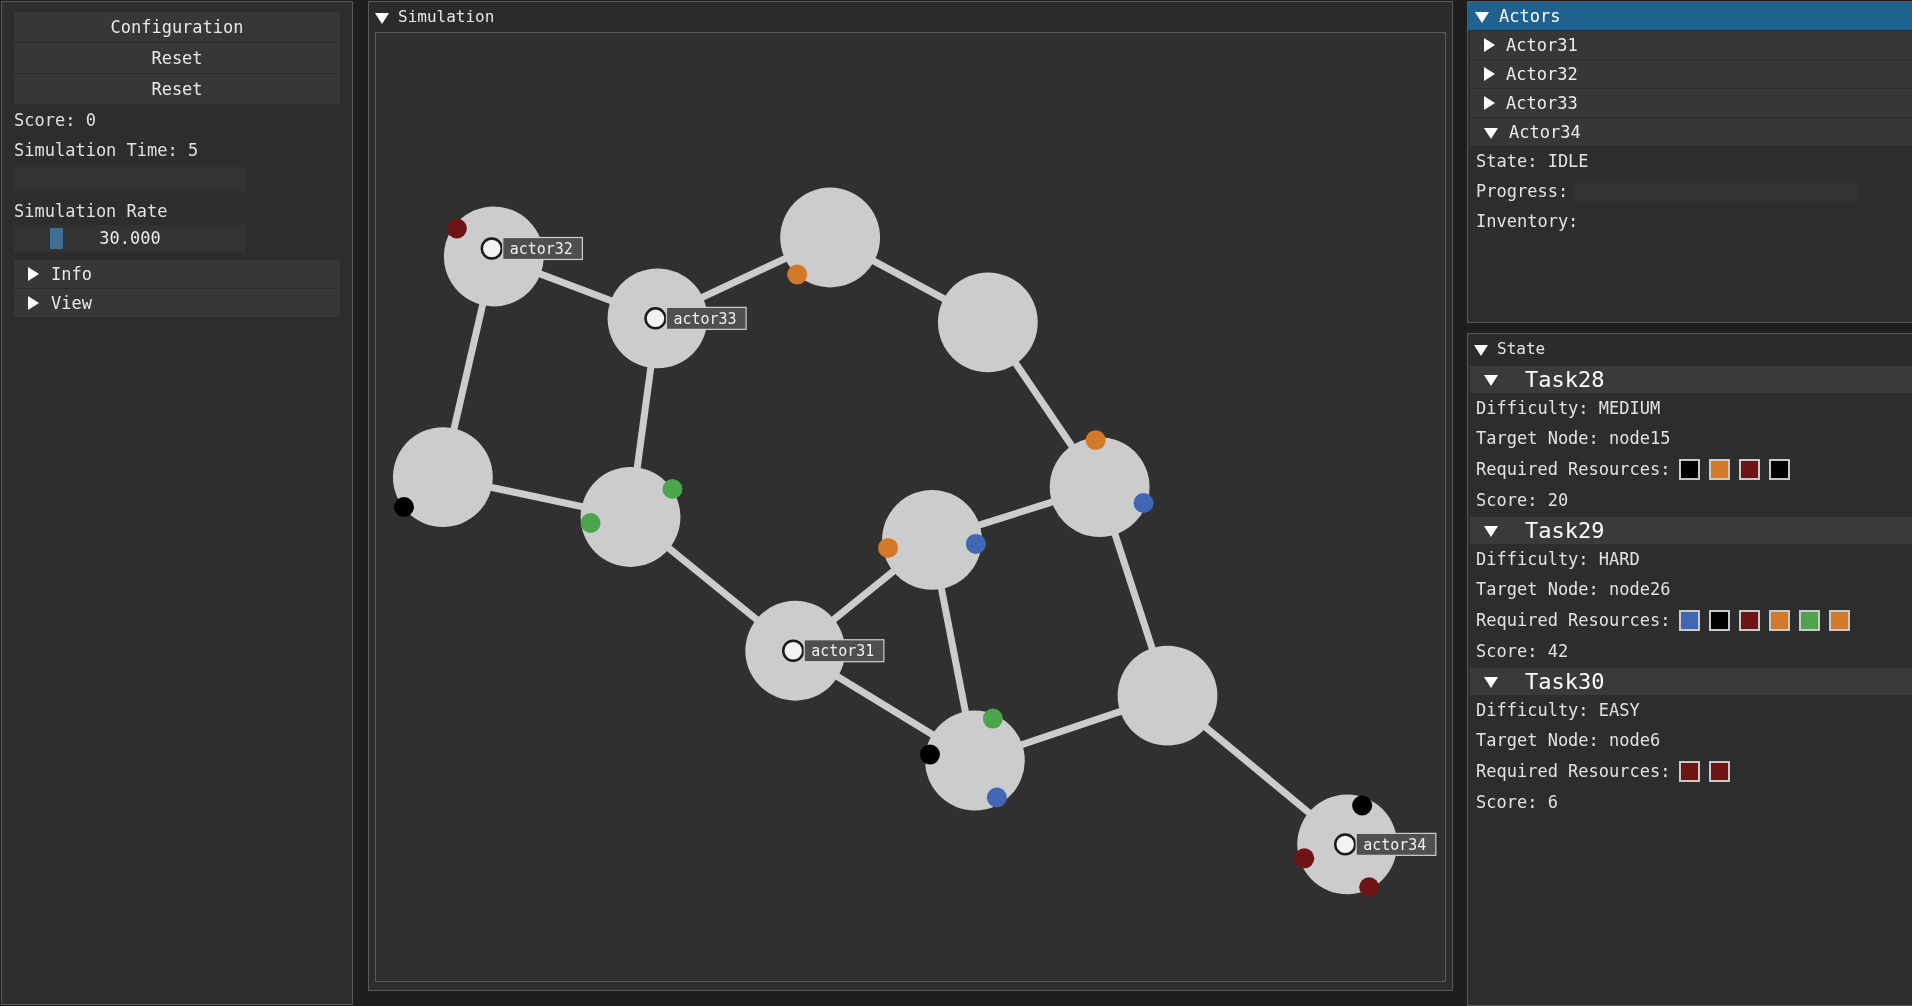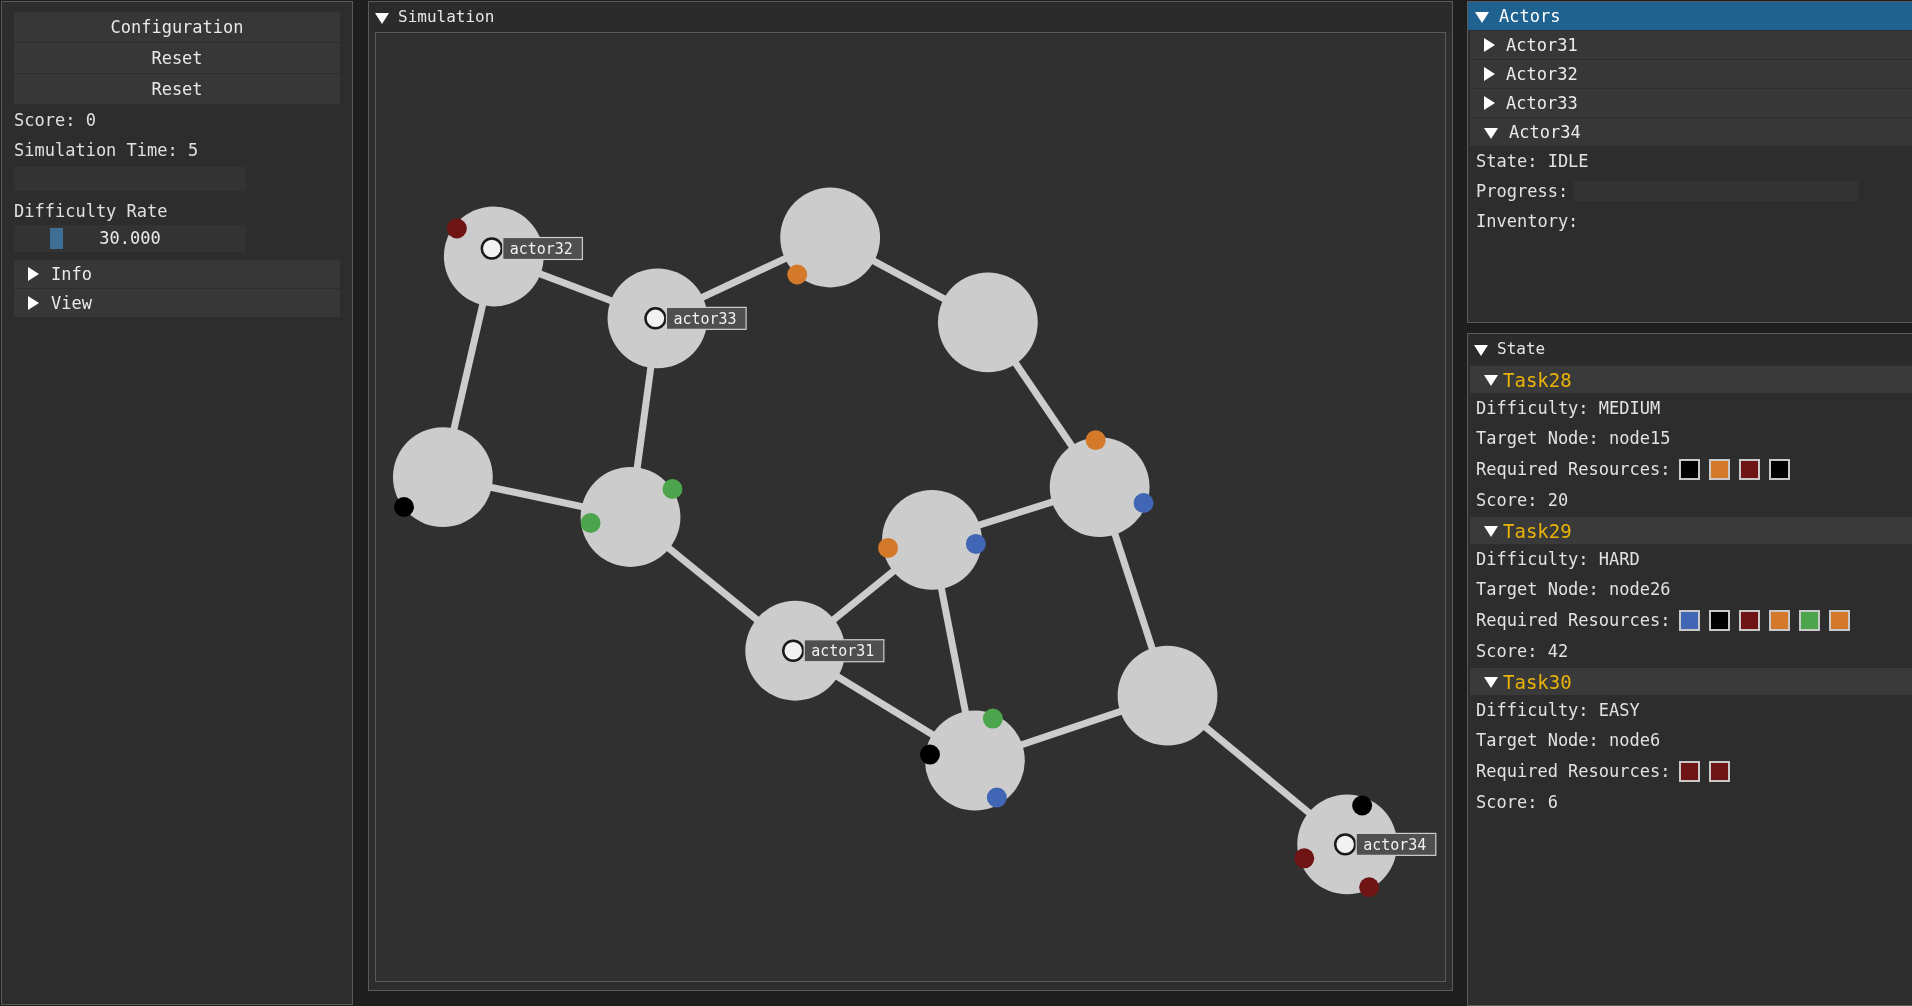--- a/index.html
+++ b/index.html
@@ -237,26 +237,26 @@
   }
 
   #tasks-panel {
     background: #2d2d2d;
     border: 1px solid #5a5a5a;
     box-sizing: border-box;
     flex: 1 1 auto;
   }
   .task-sub-header {
     background: #3a3a3a;
-    color: #eab308;
-    font-size: 19px;
+    color: #ffffff;
+    font-size: 22px;
     height: 27px;
     display: flex;
     align-items: center;
-    gap: 5px;
+    gap: 27px;
     padding-left: 14px;
     margin: 2px 2px 0 2px;
     cursor: pointer;
     user-select: none;
   }
   .res-row {
     color: #e2e2e2;
     font-size: 17px;
     height: 32px;
     line-height: 32px;
@@ -282,21 +282,21 @@
   <div id="left-panel">
     <button class="cfg-btn">Configuration</button>
     <button class="cfg-btn">Reset</button>
     <button class="cfg-btn">Reset</button>
 
     <div class="stat-line">Score: 0</div>
     <div class="stat-line">Simulation Time: 5</div>
 
     <div class="progressbar-empty"></div>
 
-    <div class="rate-label">Difficulty Rate</div>
+    <div class="rate-label">Simulation Rate</div>
     <div class="slider">
       <div class="slider-grab"></div>
       <div class="slider-val">30.000</div>
     </div>
 
     <div class="collapse-row">
       <span class="tri right"></span>
       <span>Info</span>
     </div>
     <div class="collapse-row">

